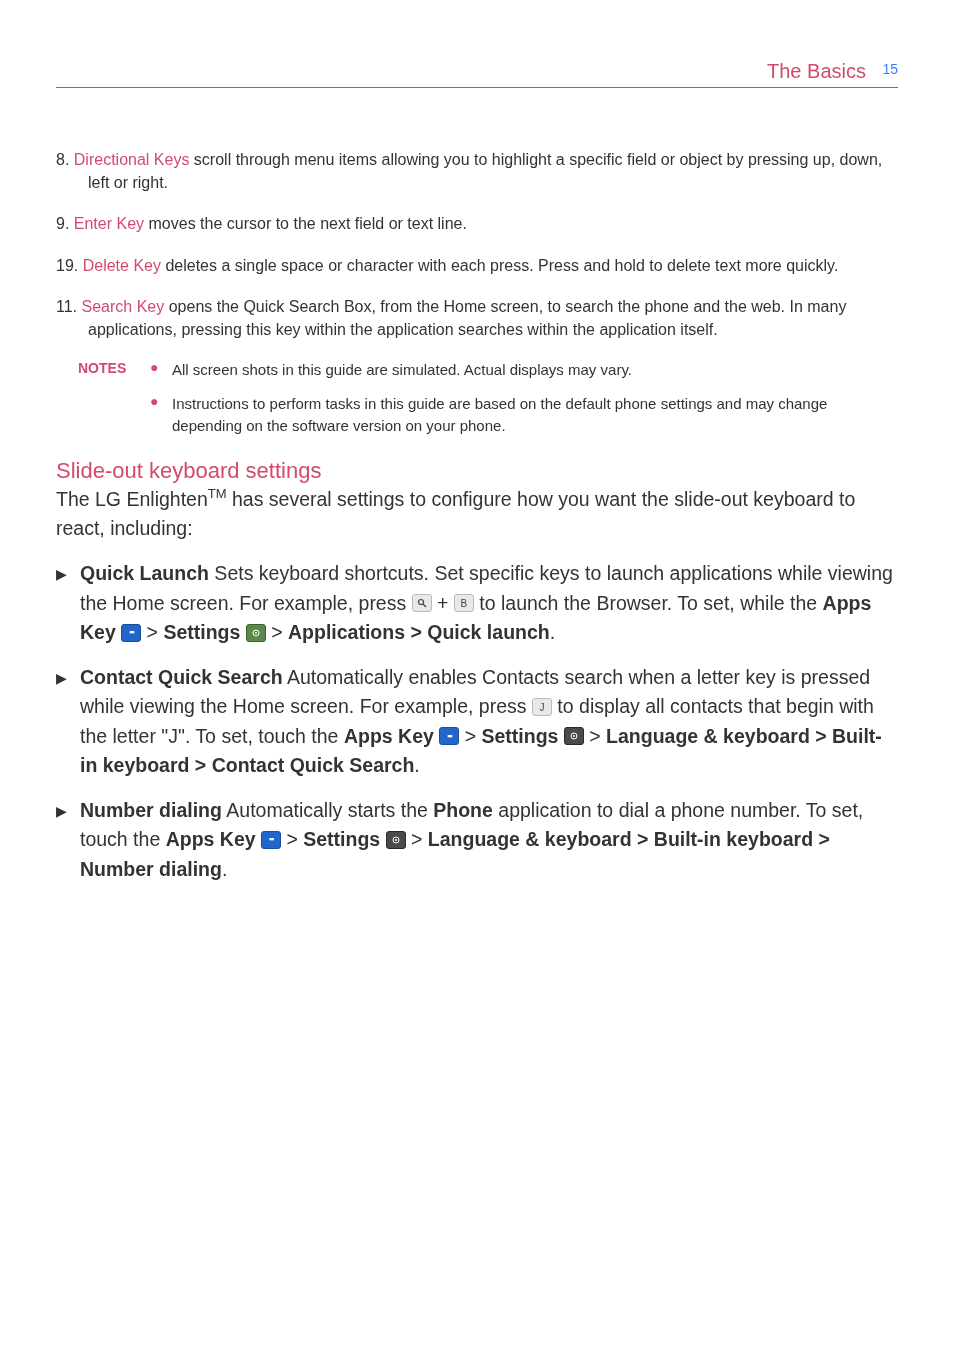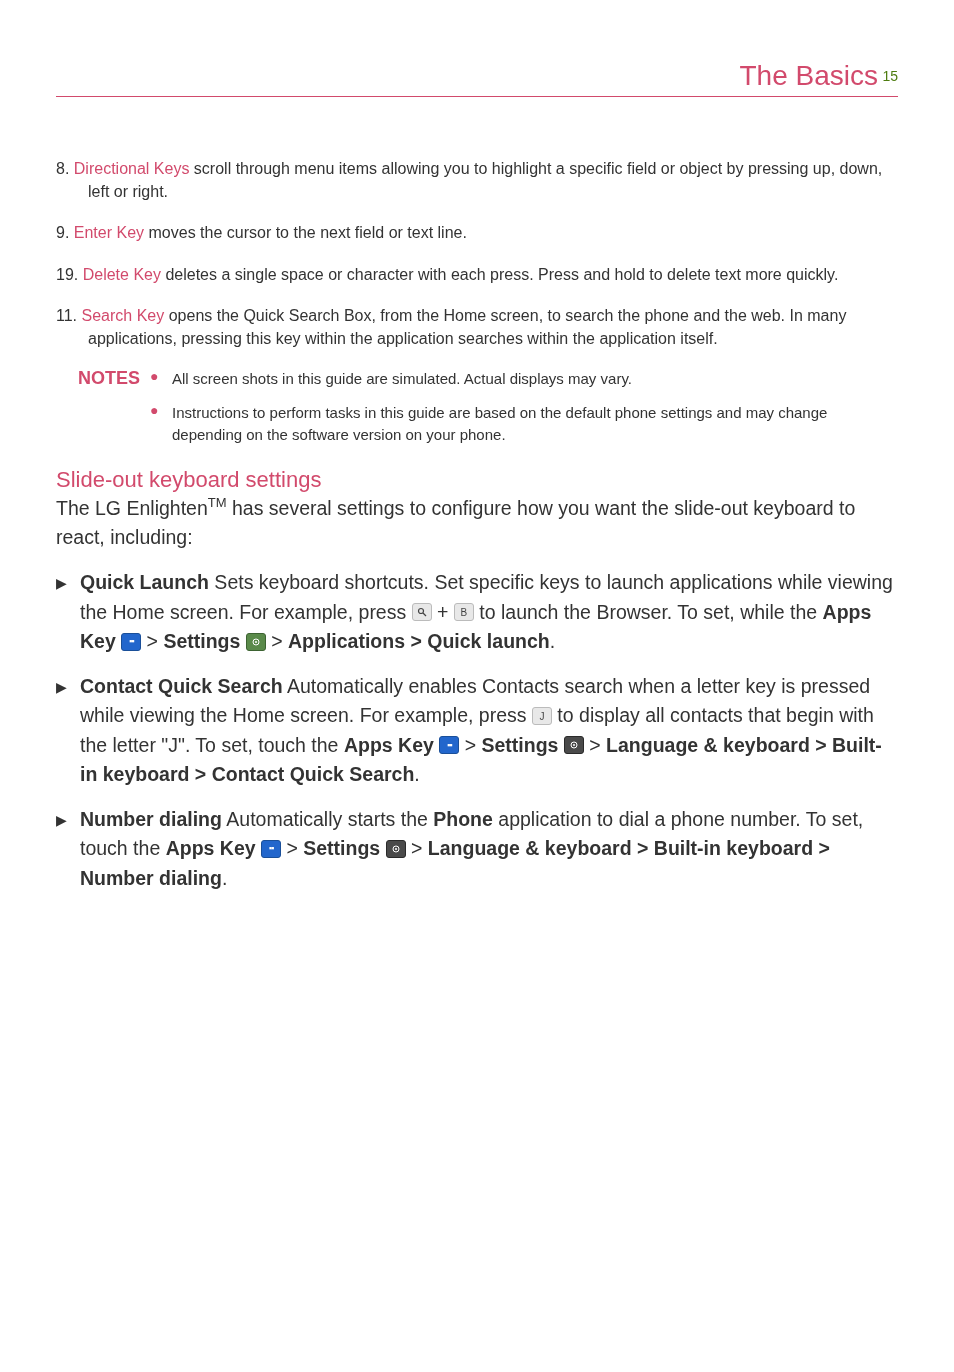--- a/index.html
+++ b/index.html
@@ -13,40 +13,41 @@
       padding: 60px 56px;
     }
     .header {
       border-bottom: 1.5px solid #d24a6c;
       padding-bottom: 4px;
       margin-bottom: 60px;
       text-align: right;
     }
     .header-title {
       color: #d24a6c;
-      font-size: 28px;
+      font-size: 20px;
       font-weight: 400;
     }
     .page-num {
-      color: #4d7c0f;
+      color: #3b82f6;
       font-size: 14px;
+      margin-left: 12px;
       position: relative;
       top: -4px;
     }
     .numbered-item {
       font-size: 16px;
       line-height: 1.45;
       margin-bottom: 18px;
       color: #333;
     }
     .numbered-item .num { display: inline; }
     .numbered-item .term { color: #d24a6c; font-weight: 400; }
     .item8-inner, .item10-inner, .item11-inner { padding-left: 32px; text-indent: -32px; }
     .notes-block { margin: 14px 0 22px 22px; font-size: 15px; color: #333; }
-    .notes-label { color: #d24a6c; font-weight: 600; font-size: 18px; }
+    .notes-label { color: #d24a6c; font-weight: 600; font-size: 14px; }
     .notes-row { display: flex; margin-bottom: 12px; }
     .notes-label-col { width: 72px; flex-shrink: 0; }
     .bullet { color: #d24a6c; font-size: 14px; margin-right: 10px; width: 12px; flex-shrink: 0; }
     .notes-text { line-height: 1.45; flex: 1; }
     .section-heading {
       color: #d24a6c;
       font-size: 22px;
       font-weight: 400;
       margin-top: 10px;
       margin-bottom: 0;

